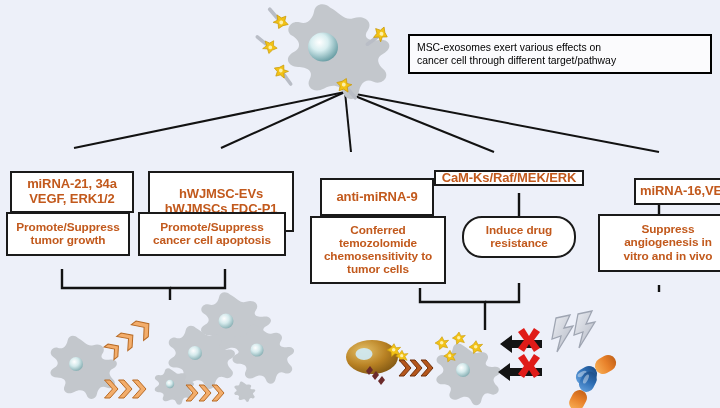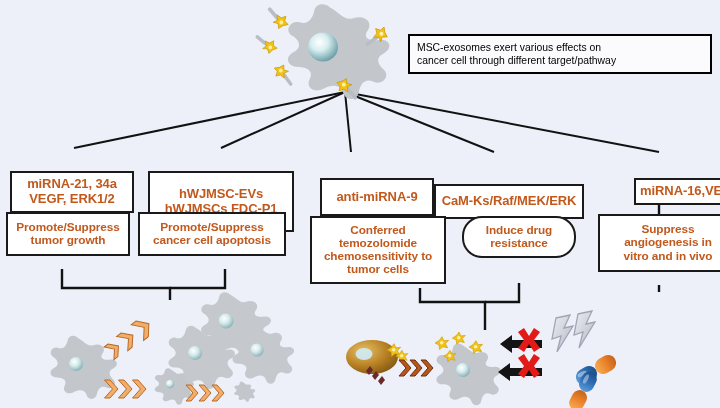--- a/index.html
+++ b/index.html
@@ -311,21 +311,21 @@
 
   <div class="box r1" style="left:148px;top:148px;width:146px;height:61px;">
     <span>hWJMSC-EVs
 hWJMSCs  FDC-P1</span>
   </div>
 
   <div class="box r1" style="left:320px;top:155px;width:114px;height:38px;">
     <span>anti-miRNA-9</span>
   </div>
 
-  <div class="box r1" style="left:434px;top:161px;width:150px;height:35px;">
+  <div class="box r1" style="left:434px;top:147px;width:150px;height:16px;">
     <span>CaM-Ks/Raf/MEK/ERK</span>
   </div>
 
   <div class="box r1" style="left:634px;top:155px;width:112px;height:27px;">
     <span>miRNA-16,VEGF</span>
   </div>
 
   <div class="box r2" style="left:6px;top:212px;width:124px;height:44px;">
     <span>Promote/Suppress
 tumor growth</span>

